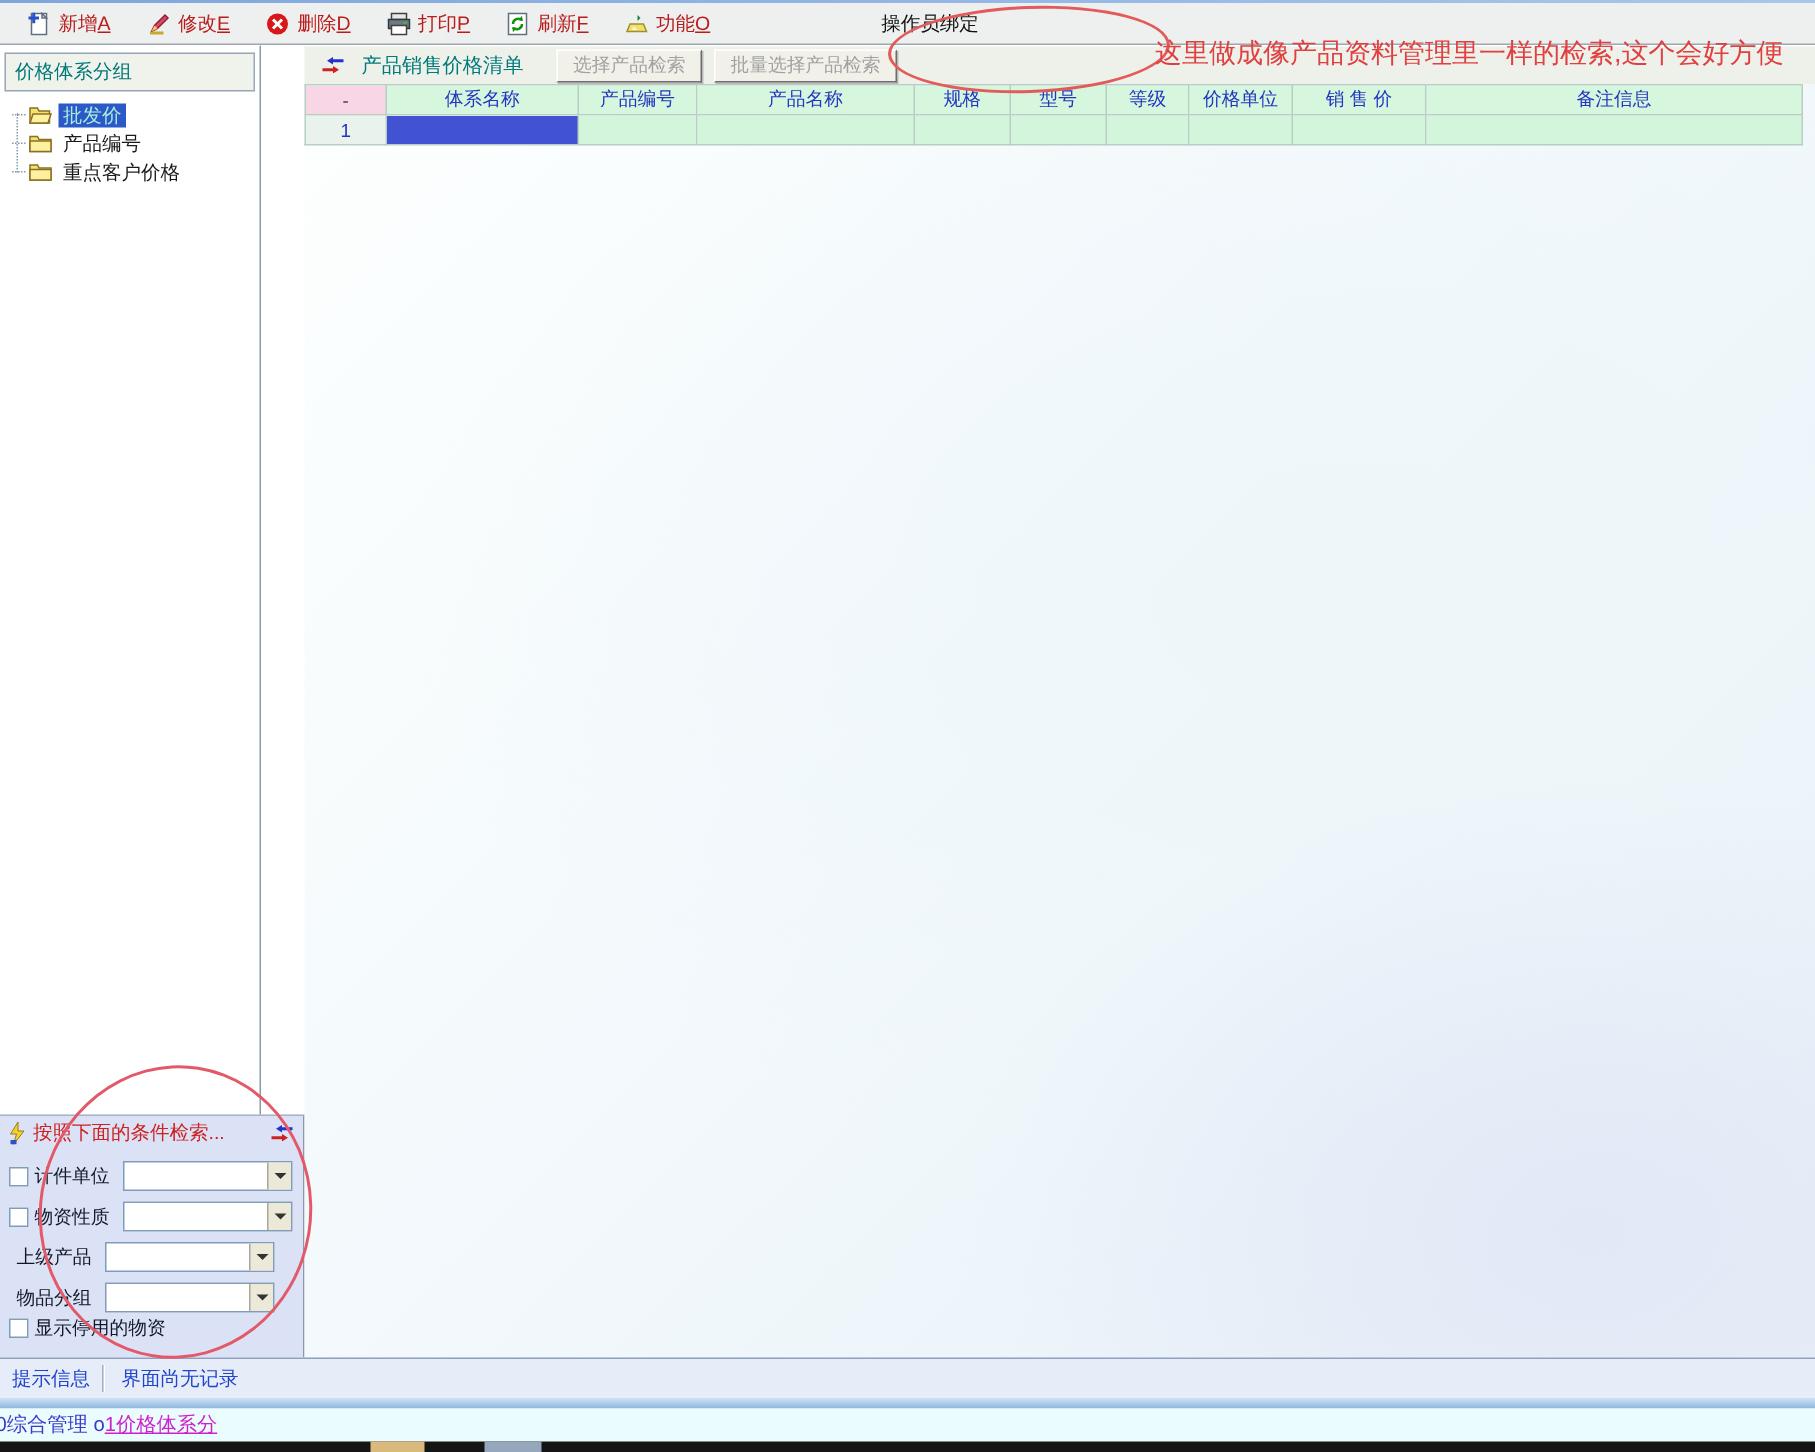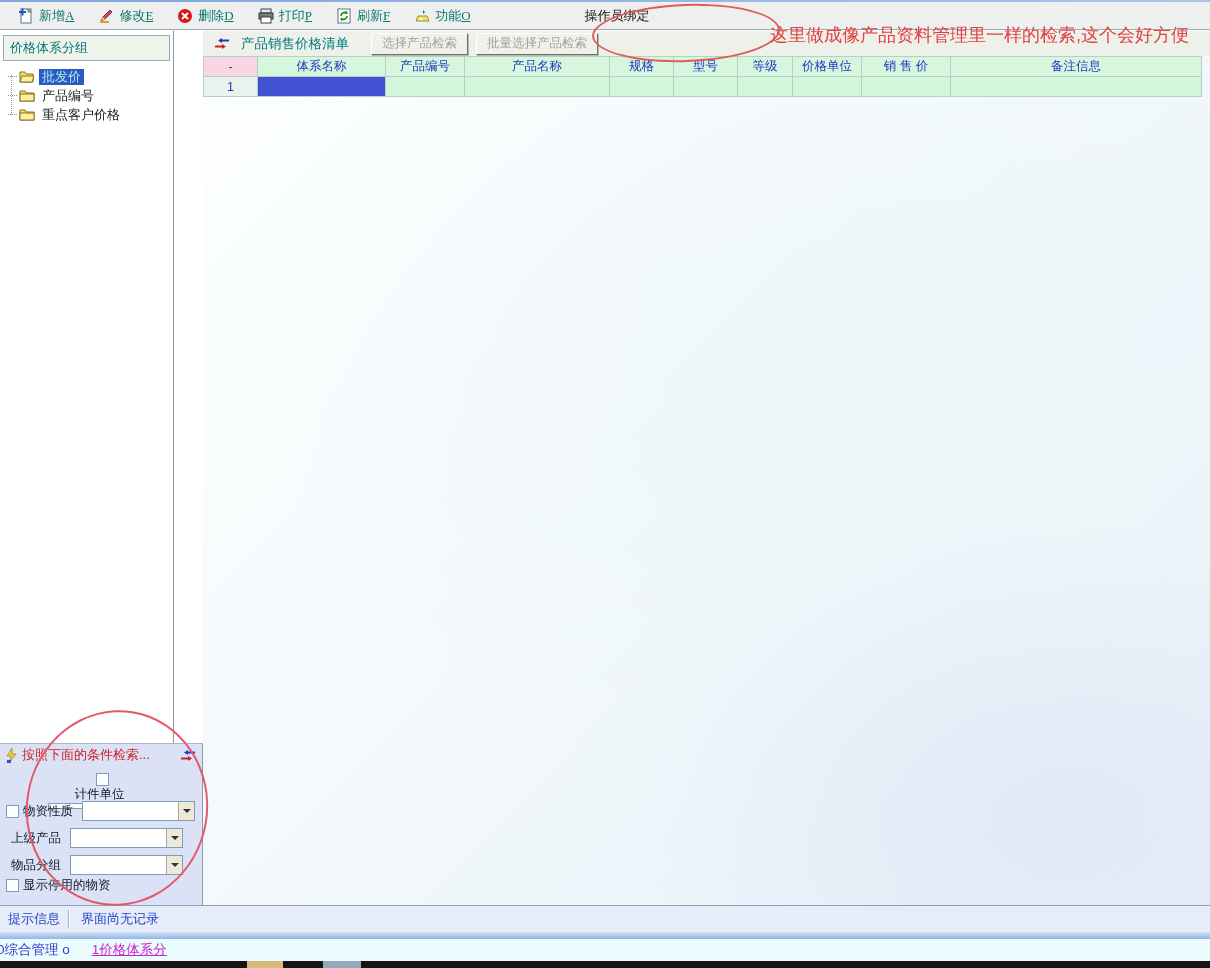--- a/index.html
+++ b/index.html
@@ -12,21 +12,21 @@
   }
   
   .top-edge { position:absolute; left:0; top:0; width:1210px; height:2px;
     background: linear-gradient(90deg,#7ea6dd,#a8c6ea); }
 
   
   .toolbar { position:absolute; left:0; top:2px; width:1210px; height:28px;
     background:#edf0ee; border-bottom:1px solid #9ea8b0;
     display:flex; align-items:center; padding-left:12px; }
   .tb-btn { display:inline-flex; align-items:center; gap:5px; padding:3px 6px;
-    margin-right:12px; color:#0f766e; cursor:default;font-family:Liberation Serif, serif; }
+    margin-right:12px; color:#b91c1c; cursor:default; }
   .tb-btn u { text-decoration:underline; }
   .tb-icon { width:16px; height:16px; display:inline-block; }
   .operator-label { margin-left:96px; color:#111; }
 
   
   .red-ellipse-top { position:absolute; left:592px; top:4px; width:188px; height:58px;
     border:2px solid #e25a5a; border-radius:50%; transform:rotate(-2deg); z-index:50; }
   .red-ellipse-bottom { position:absolute; left:26px; top:710px; width:182px; height:196px;
     border:2px solid #e25a6a; border-radius:50%; transform:rotate(9deg); z-index:50; }
   .red-note { position:absolute; left:770px; top:23px; color:#e04040;
@@ -100,21 +100,21 @@
   .sb-div { width:1px; height:18px; background:#9fb0c8; box-shadow:1px 0 0 #ffffff;
     margin-right:12px; }
   .sb-sec2 { }
 
   
   .blue-strip { position:absolute; left:0; top:932px; width:1210px; height:7px;
     background:linear-gradient(180deg,#cfe2f4,#8fb6e0); }
   .taskbar { position:absolute; left:0; top:939px; width:1210px; height:22px;
     background:#eafcfd; display:flex; align-items:center; }
   .tk-item1 { color:#3a3acc; margin-left:-3px; font-size:13.5px; }
-  .tk-item2 { color:#cc22cc; margin-left:22px; text-decoration:underline; font-size:13.5px; }
+  .tk-item2 { color:#cc22cc; text-decoration:underline; font-size:13.5px; }
   .bottom-edge { position:absolute; left:0; top:961px; width:1210px; height:7px;
     background:#151515; }
   .be-rect1 { position:absolute; left:247px; top:0; width:36px; height:7px; background:#d9b97c; }
   .be-rect2 { position:absolute; left:323px; top:0; width:38px; height:7px; background:#95a7bb; }
 </style>
 </head>
 <body>
 
 <div class="top-edge"></div>
 
@@ -214,21 +214,21 @@
       <path d="M7 0 L2 8 L6 8 L4 15 L11 6 L7 6 Z" fill="#f2d030" stroke="#907010" stroke-width="0.6"></path>
       <rect x="2" y="12" width="4" height="3" fill="#3050c0"></rect>
     </svg>
     <span class="sp-title">按照下面的条件检索...</span>
     <svg class="sp-swap" width="18" height="11" viewBox="0 0 18 11">
       <path d="M5 2.5 L9 0 L9 1.5 L16 1.5 L16 3.5 L9 3.5 L9 5 Z" fill="#2233cc"></path>
       <path d="M13 8.5 L9 6 L9 7.5 L2 7.5 L2 9.5 L9 9.5 L9 11 Z" fill="#cc2222"></path>
     </svg>
   </div>
 
-  <div class="sp-row" style="top:29px;flex-direction:column;">
+  <div class="sp-row" style="top:29px;">
     <span class="checkbox"></span>
     <span class="sp-label">计件单位</span>
     <span class="combo">
       <span class="combo-field"></span>
       <span class="combo-btn">
           <span class="combo-arrow"></span>
         </span>
     </span>
   </div>
   <div class="sp-row" style="top:56px;">

